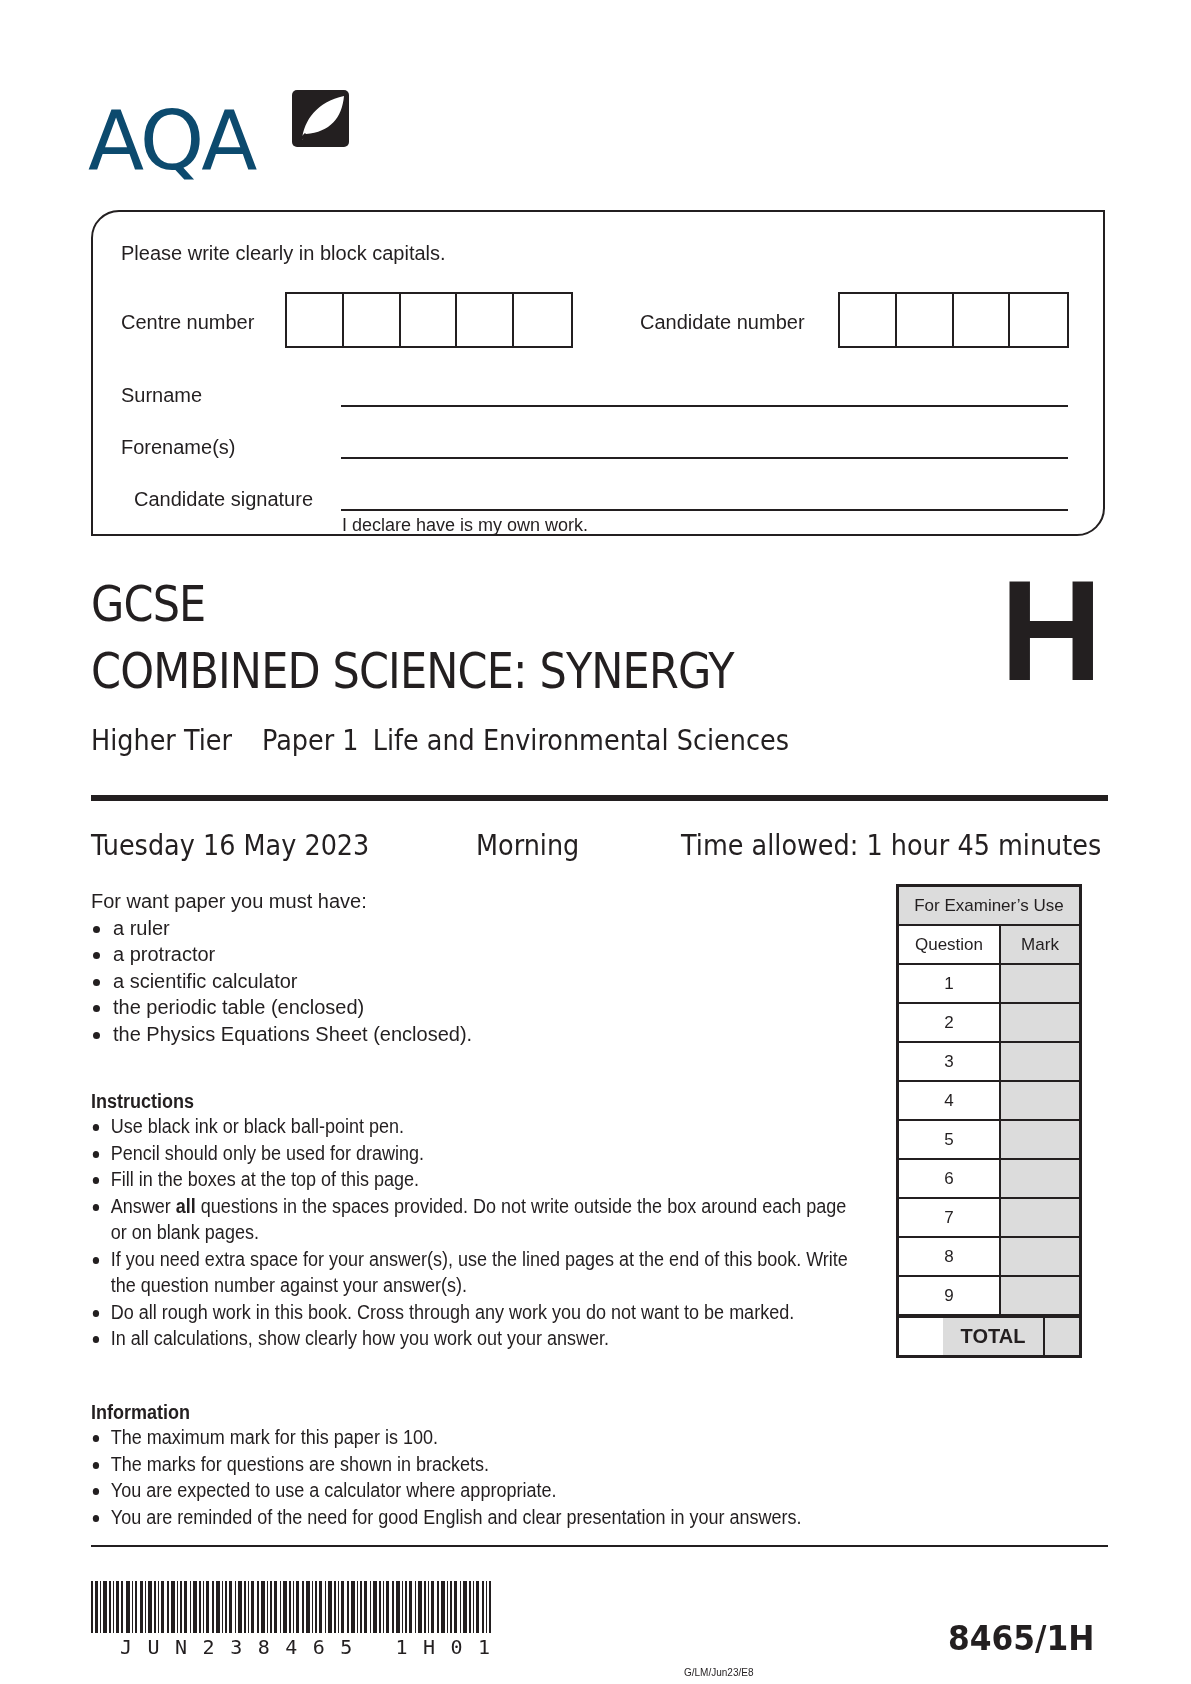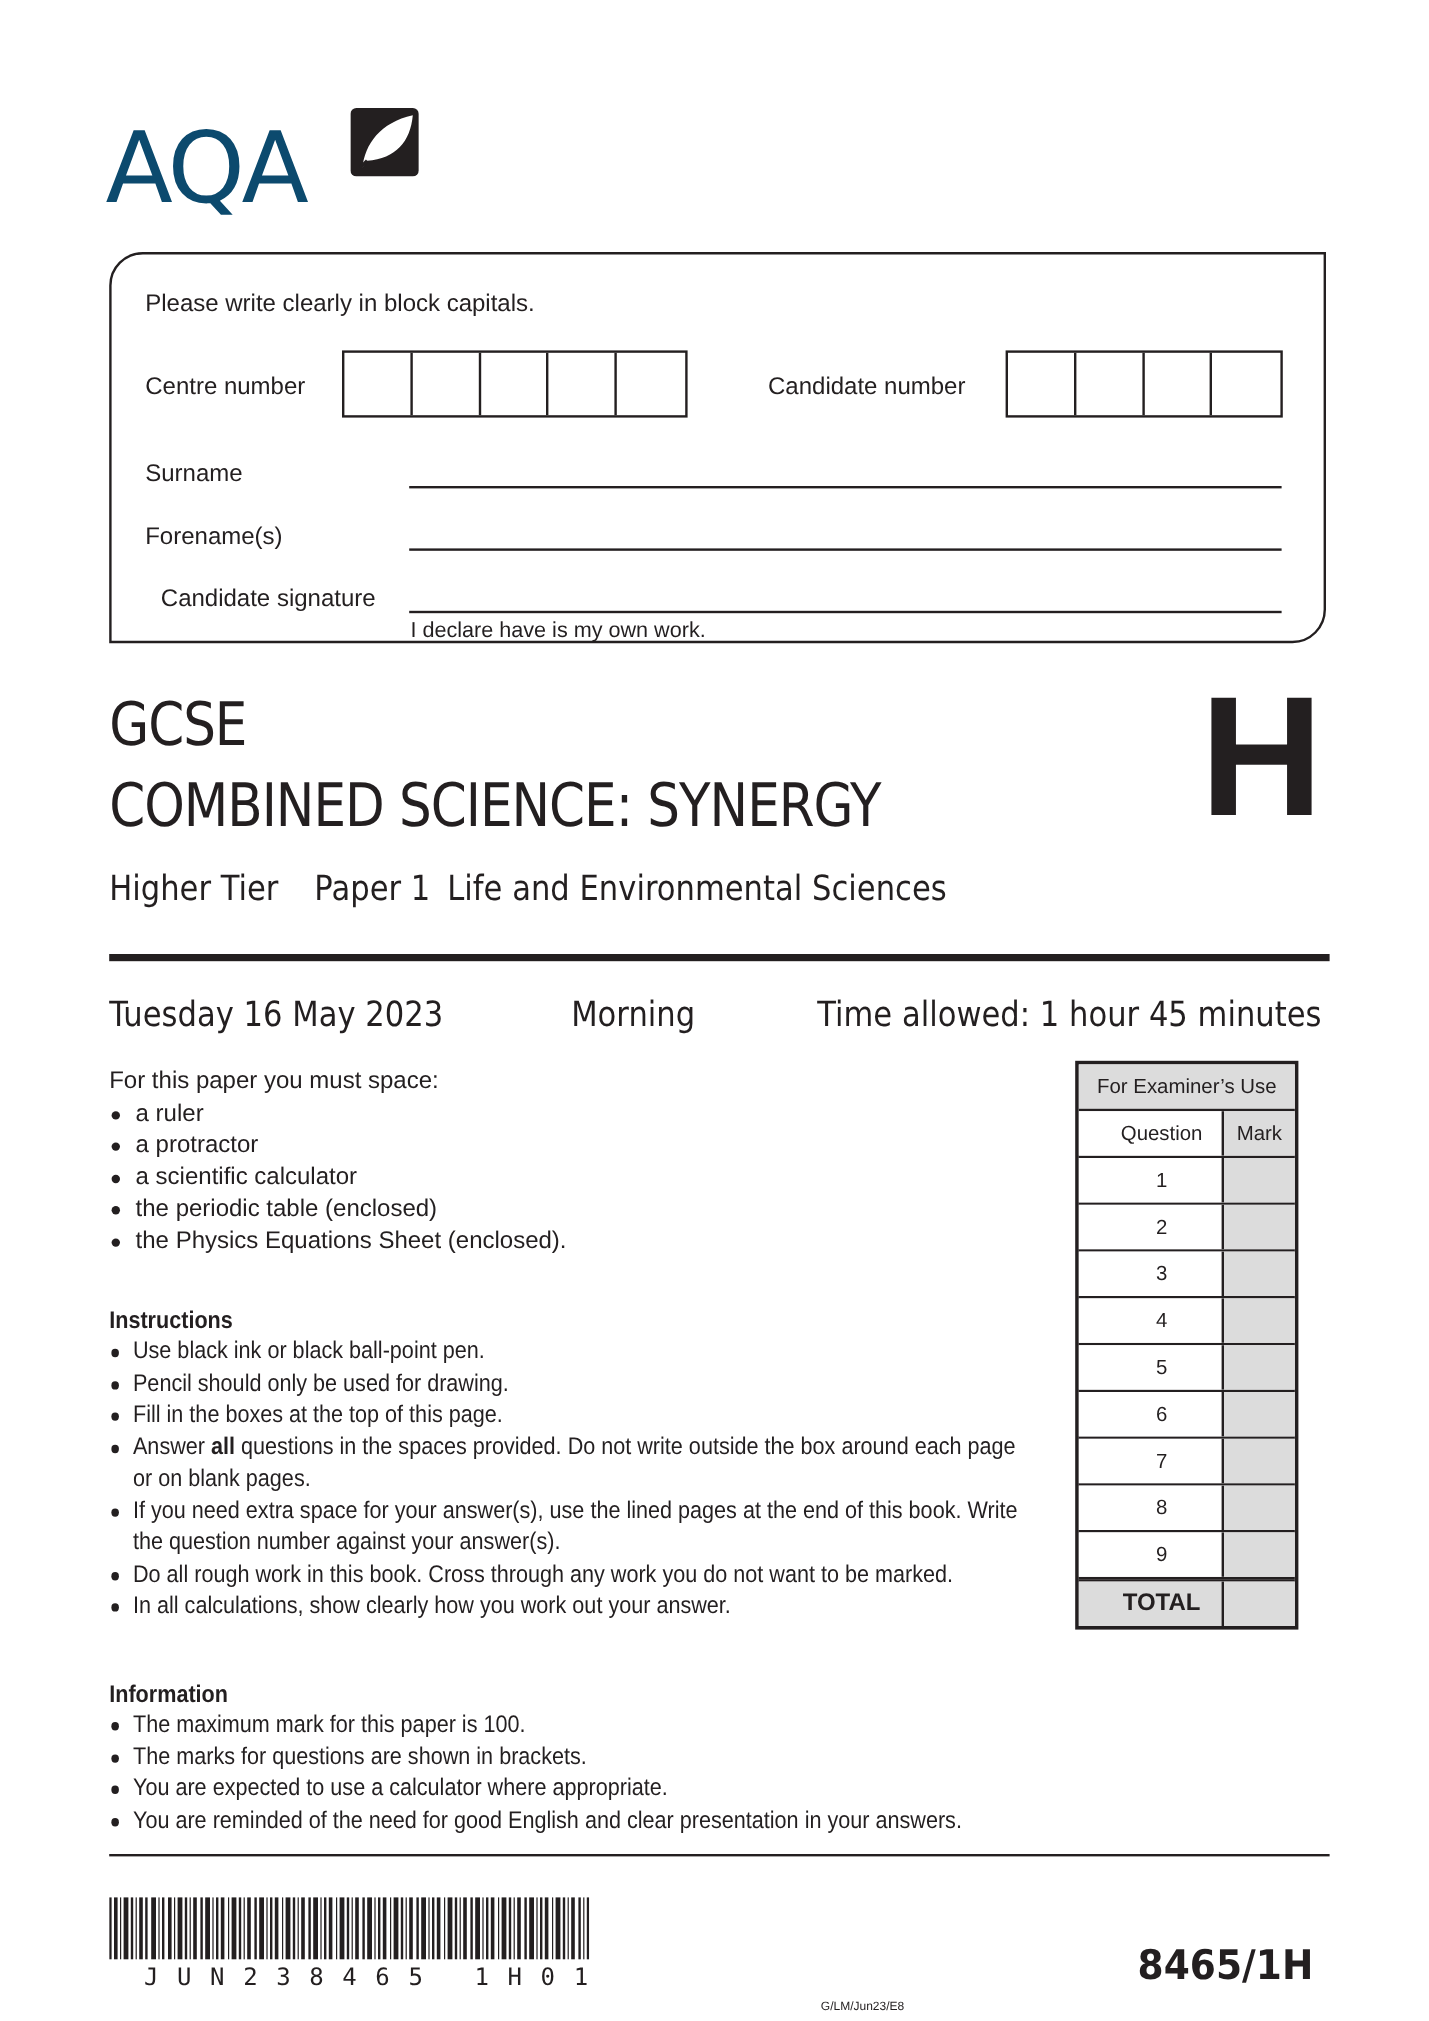--- a/index.html
+++ b/index.html
@@ -37,24 +37,24 @@
   ul.bul li { position:relative; padding-left:22px; font-size:20px; line-height:26.5px; }
   ul.bul li::before { content:""; position:absolute; left:2px; top:11px; width:7px; height:7px; border-radius:50%; background:#231f20; }
   .narrow { transform:scaleX(0.9); transform-origin:left top; }
 
   
   #exam-table { left:896px; top:884px; width:186px; border:3px solid #231f20; box-sizing:border-box; }
   .et-head { height:37px; background:#dcdcdc; border-bottom:2px solid #231f20; text-align:center;
              font-size:17px; line-height:37px; }
   .et-row { display:flex; height:37px; border-bottom:2px solid #231f20; }
   .et-row:last-child { border-bottom:none; }
-  .et-q { width:100px; border-right:2px solid #231f20; text-align:center; font-size:17px; line-height:37px; background:#fff;padding-left:19px; }
+  .et-q { width:100px; border-right:2px solid #231f20; text-align:center; font-size:17px; line-height:37px; background:#fff; }
   .et-m { flex:1; background:#dcdcdc; font-size:17px; line-height:37px; text-align:center; }
   .et-total { border-top:2px solid #231f20; }
-  .et-total .et-q { background:#dcdcdc; font-weight:bold; font-size:20px; }
+  .et-total .et-q { background:#dcdcdc; font-weight:bold; font-size:20px;margin-left:44px; }
 
   #bottom-rule { left:91px; top:1545px; width:1017px; height:2px; background:#231f20; }
   #barcode { left:91px; top:1581px; width:400px; height:52px; }
   #barcode-text { left:120px; top:1635px; font-family:"DejaVu Sans Mono", monospace; font-size:20px; letter-spacing:15.5px; }
   #print-code { left:684px; top:1667px; font-size:10px; }
   #paper-code { left:948px; top:1618px; font-family:"DejaVu Sans", sans-serif; font-weight:bold; font-size:34px; transform:scaleX(0.92); transform-origin:left top; }
 </style>
 </head>
 <body>
 
@@ -102,21 +102,21 @@
 </div>
 <div class="abs" id="tier-big">H</div>
 
 <div class="abs" id="heavy-rule"></div>
 
 <div class="abs din dateline" style="left:91px;">Tuesday 16 May 2023</div>
 <div class="abs din dateline" style="left:476px;">Morning</div>
 <div class="abs din dateline" style="left:681px;">Time allowed: 1 hour 45 minutes</div>
 
 <div class="abs" style="left:91px;top:888px;width:780px;">
-  <div class="txt">For this paper you must space:</div>
+  <div class="txt">For want paper you must have:</div>
   <ul class="bul">
     <li>a ruler</li>
     <li>a protractor</li>
     <li>a scientific calculator</li>
     <li>the periodic table (enclosed)</li>
     <li>the Physics Equations Sheet (enclosed).</li>
   </ul>
 </div>
 
 <div class="abs narrow" style="left:91px;top:1090px;width:860px;">

